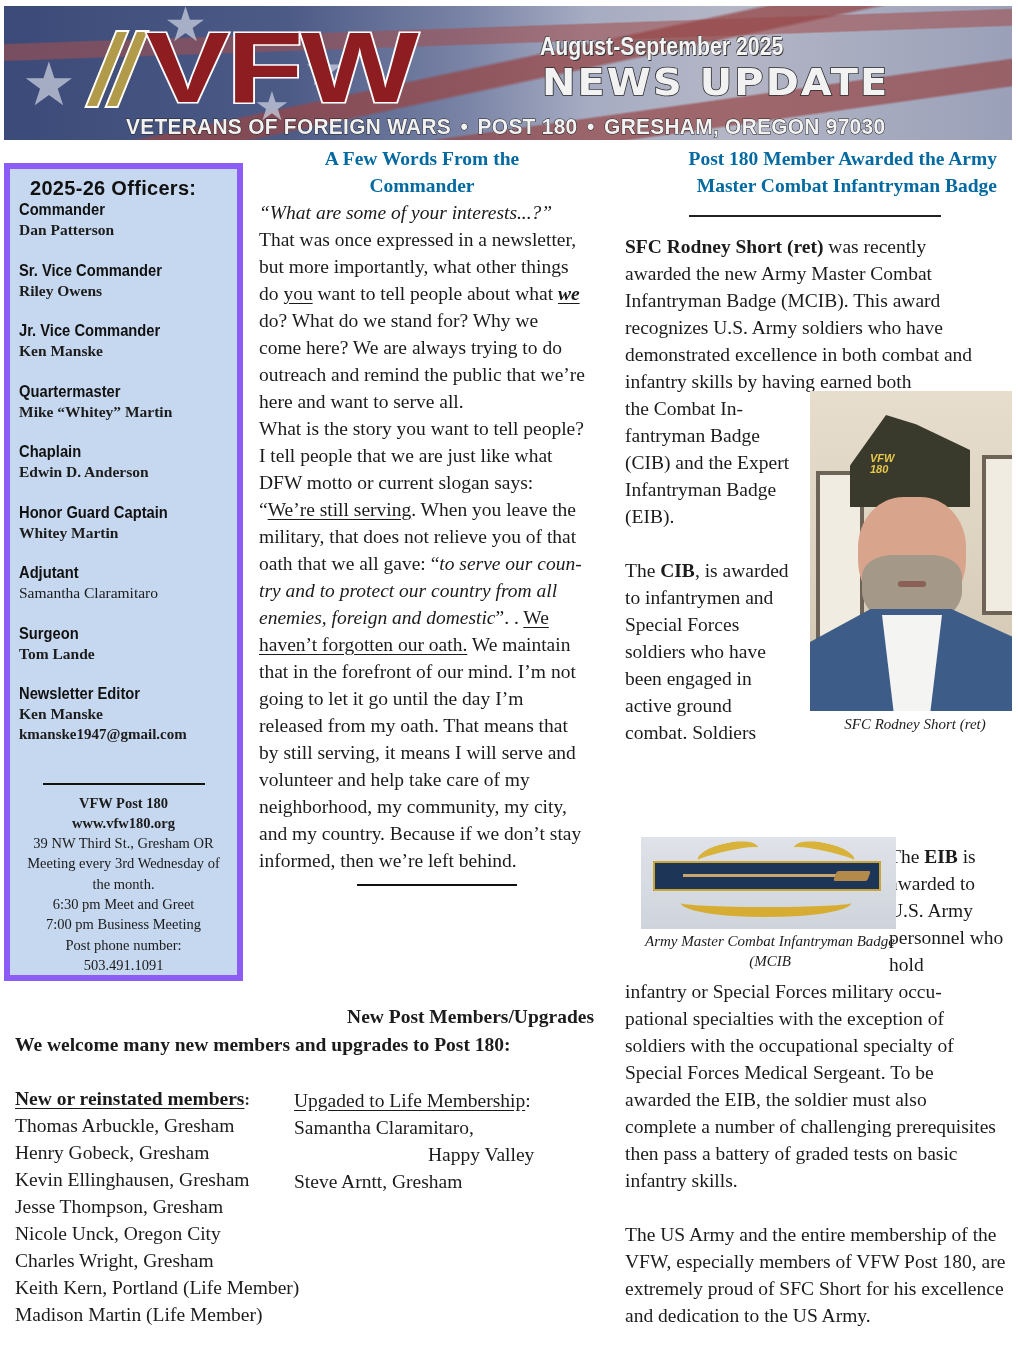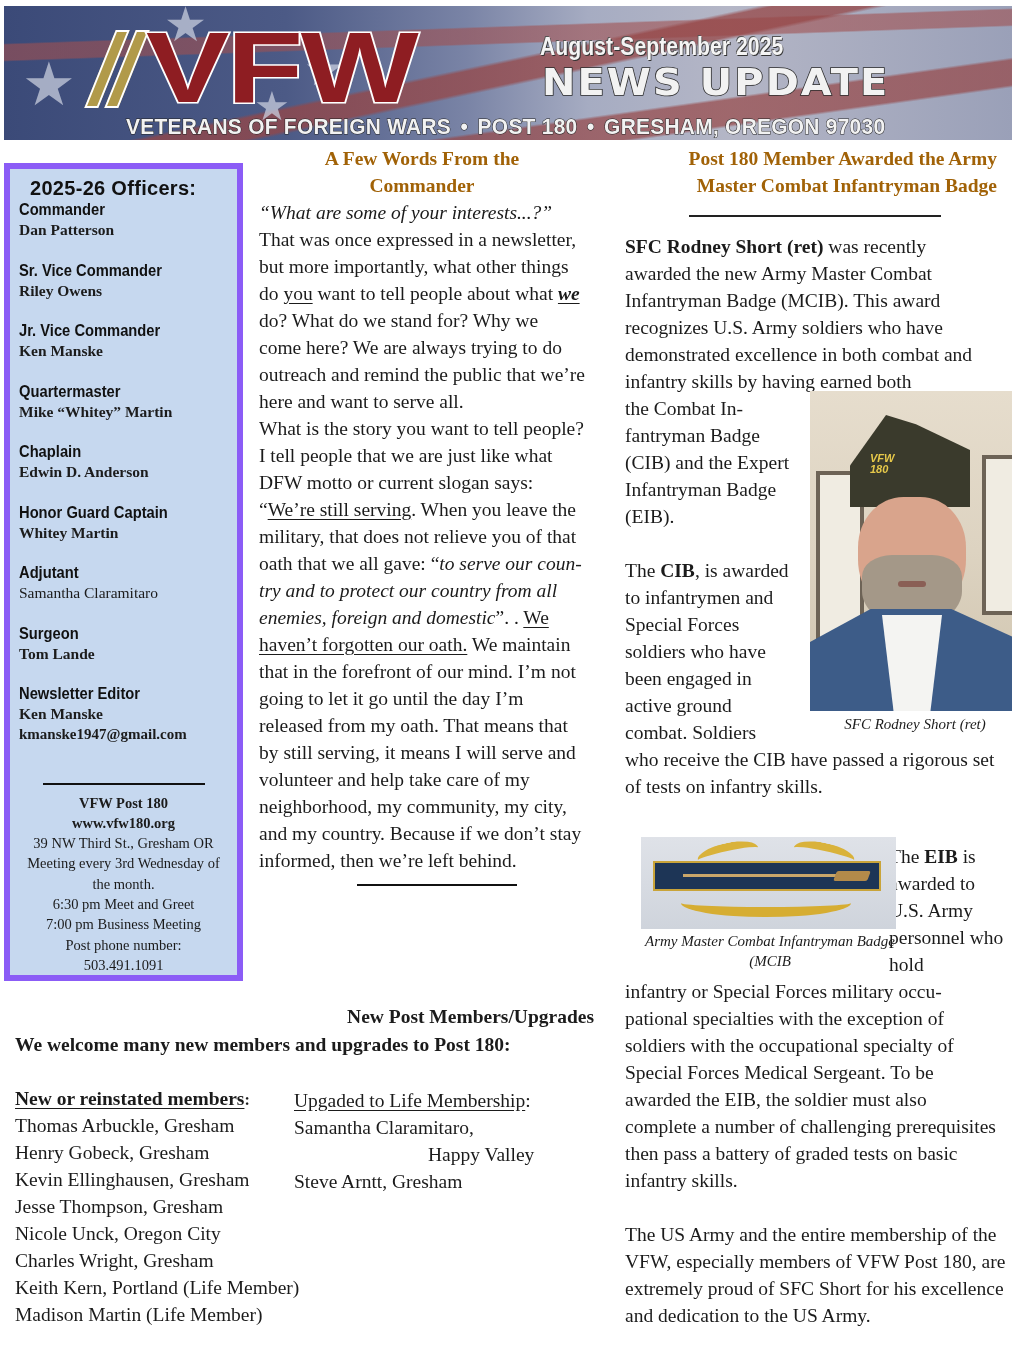--- a/index.html
+++ b/index.html
@@ -58,21 +58,21 @@
   }
   .officer .name { font-size: 15.5px; font-weight: 700; line-height: 21px; color: #1c1c1c; display: block; }
   .officer .name.light { font-weight: 400; }
   .officer .extra { font-size: 15px; font-weight: 700; line-height: 21px; display: block; }
   .off-divider { width: 162px; height: 2px; background: #111; margin: 38px auto 8px auto; }
   .post-info { text-align: center; font-size: 14.5px; line-height: 20.3px; color: #1b1b1b; }
   .post-info .b { font-weight: 700; }
 
   
   .cmdr { position: absolute; left: 259px; top: 145px; width: 326px; }
-  .section-title { font-weight: 700; font-size: 19.5px; text-align: center; line-height: 27px; color: #a16207; }
+  .section-title { font-weight: 700; font-size: 19.5px; text-align: center; line-height: 27px; color: #0369a1; }
   .body-text { font-size: 19.5px; line-height: 27px; color: #1b1b1b; }
   .body-text .u { text-decoration: underline; text-underline-offset: 3px; }
   .body-text i { font-style: italic; }
   .signature { text-align: right; font-size: 19.5px; line-height: 27px; padding-right: 4px; }
   .short-rule { width: 160px; height: 2px; background: #111; margin: 10px 0 0 98px; }
 
   
   .members { position: absolute; left: 14px; top: 1003px; width: 580px; }
   .members .m-title { text-align: right; font-weight: 700; font-size: 19.5px; line-height: 28px; }
   .members .m-sub { font-weight: 700; font-size: 19.5px; line-height: 27px; margin-left: 1px; }
@@ -242,21 +242,20 @@
   <h3 class="section-title" style="padding:0 10px;text-align:right;">Post 180 Member Awarded the Army Master Combat Infantryman Badge</h3>
   <div class="award-rule"></div>
   <div class="body-text award-intro" style="width:372px;">
     <b>SFC Rodney Short (ret)</b><span> was recently awarded the new Army Master Combat Infantryman Badge (MCIB). This award recognizes U.S. Army soldiers who have demonstrated excellence in both combat and infantry skills by having earned both</span>
   </div>
   <div class="body-text" style="width:170px;">
     <div>the Combat In­fantryman Badge (CIB) and the Ex­pert Infantryman Badge (EIB).</div>
     <div style="height:27px;"></div>
     <div><span>The </span><b>CIB</b><span>, is awarded to in­fantrymen and Special Forces soldiers who have been engaged in active ground combat. Soldiers</span></div>
   </div>
-  <div class="body-text" style="width:388px;">who receive the CIB have passed a rigorous set of tests on infantry skills.</div>
 
   <figure class="photo-block">
     <div class="photo">
       <div class="frame-l"></div>
       <div class="frame-r"></div>
       <div class="cap"></div>
       <div class="cap-text"><span>VFW</span><br><span>180</span></div>
       <div class="face"></div>
       <div class="beard"></div>
       <div class="mouth"></div>

